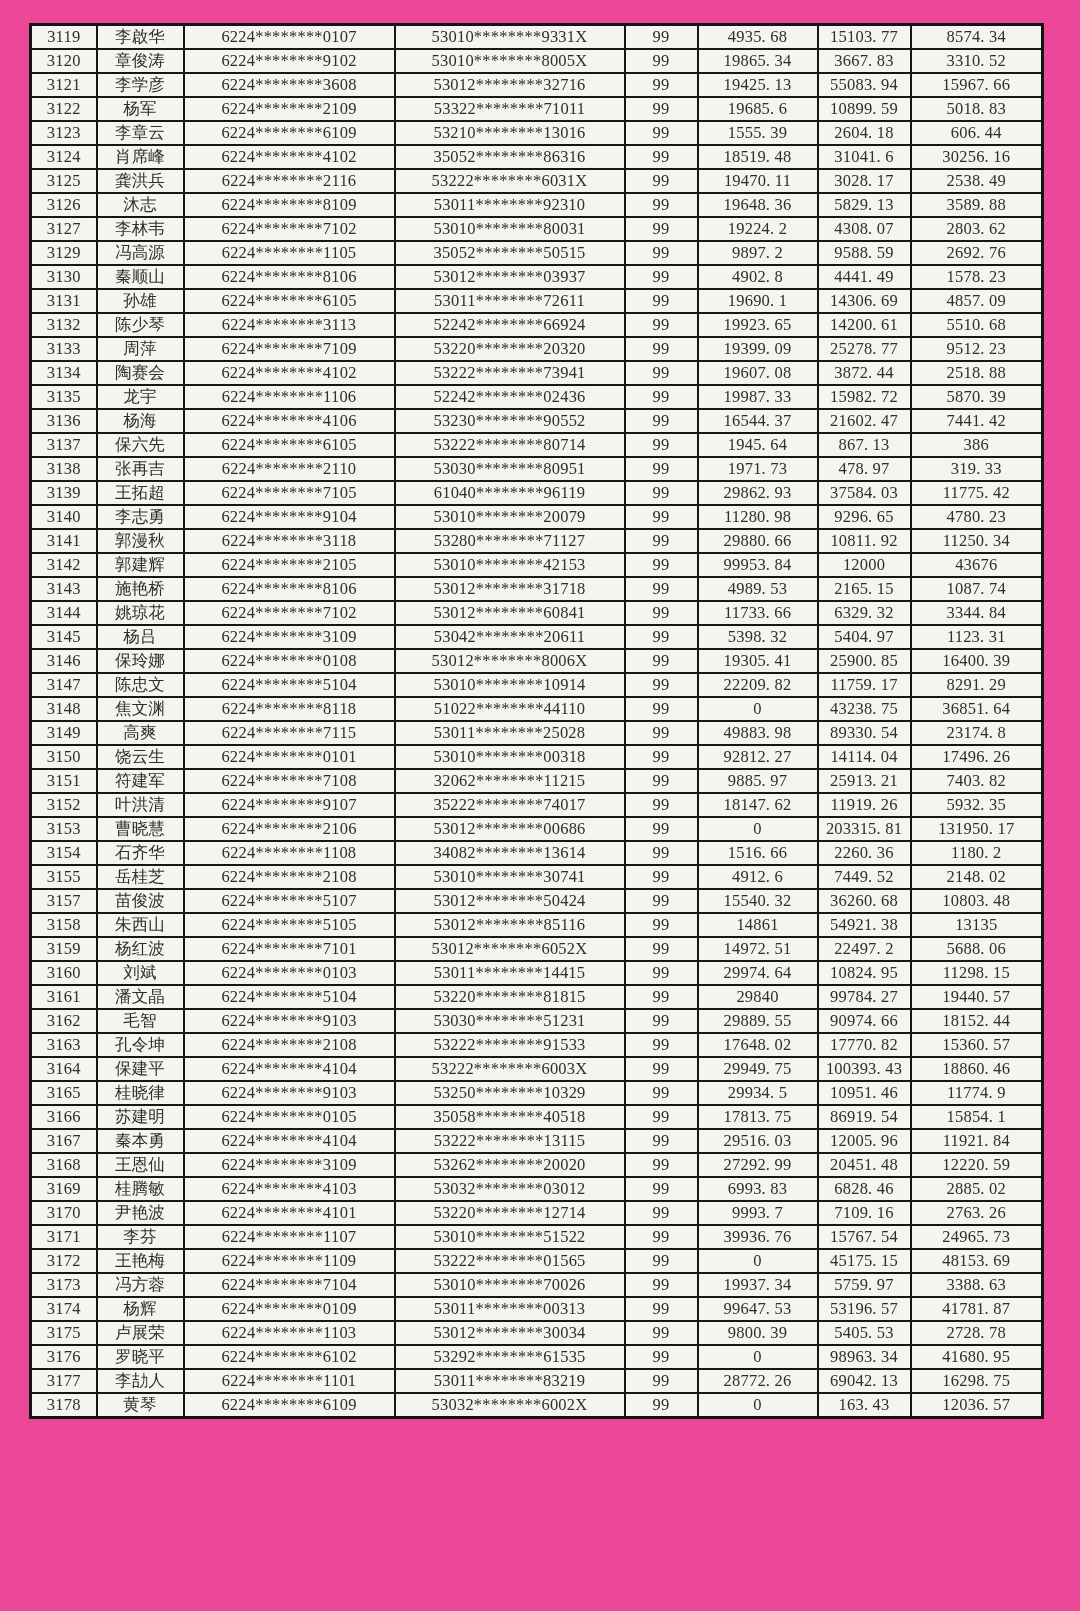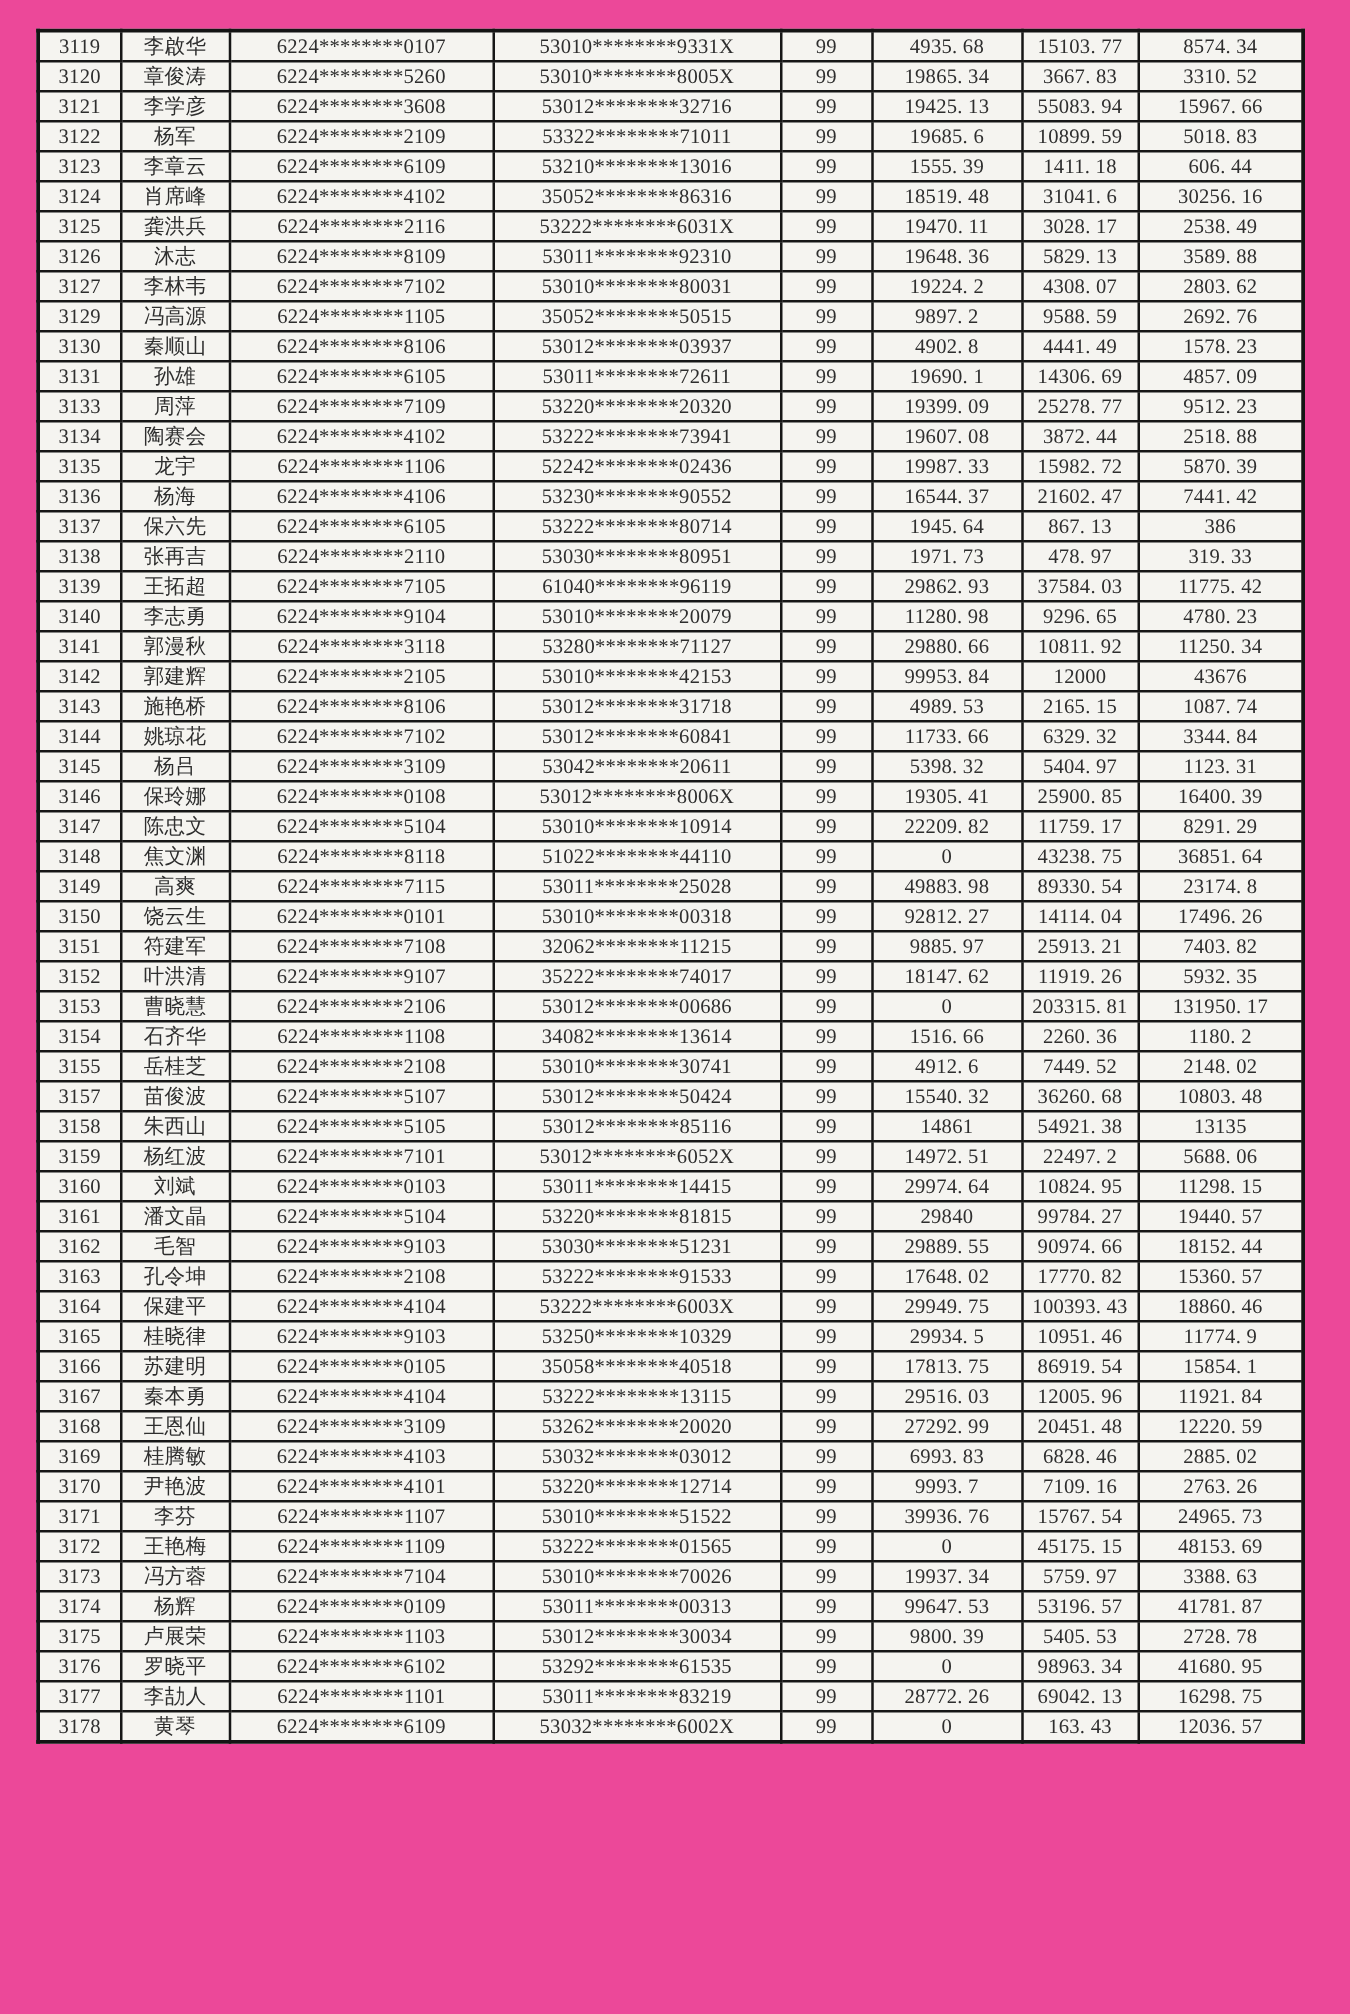--- a/index.html
+++ b/index.html
@@ -63,21 +63,21 @@
           <td class="col-2">6224********0107</td>
           <td class="col-3">53010********9331X</td>
           <td class="col-4">99</td>
           <td class="col-5">4935. 68</td>
           <td class="col-6">15103. 77</td>
           <td class="col-7">8574. 34</td>
         </tr>
         <tr>
           <td class="col-0">3120</td>
           <td class="col-1">章俊涛</td>
-          <td class="col-2">6224********5260</td>
+          <td class="col-2">6224********9102</td>
           <td class="col-3">53010********8005X</td>
           <td class="col-4">99</td>
           <td class="col-5">19865. 34</td>
           <td class="col-6">3667. 83</td>
           <td class="col-7">3310. 52</td>
         </tr>
         <tr>
           <td class="col-0">3121</td>
           <td class="col-1">李学彦</td>
           <td class="col-2">6224********3608</td>
@@ -97,21 +97,21 @@
           <td class="col-6">10899. 59</td>
           <td class="col-7">5018. 83</td>
         </tr>
         <tr>
           <td class="col-0">3123</td>
           <td class="col-1">李章云</td>
           <td class="col-2">6224********6109</td>
           <td class="col-3">53210********13016</td>
           <td class="col-4">99</td>
           <td class="col-5">1555. 39</td>
-          <td class="col-6">1411. 18</td>
+          <td class="col-6">2604. 18</td>
           <td class="col-7">606. 44</td>
         </tr>
         <tr>
           <td class="col-0">3124</td>
           <td class="col-1">肖席峰</td>
           <td class="col-2">6224********4102</td>
           <td class="col-3">35052********86316</td>
           <td class="col-4">99</td>
           <td class="col-5">18519. 48</td>
           <td class="col-6">31041. 6</td>
@@ -169,20 +169,30 @@
         </tr>
         <tr>
           <td class="col-0">3131</td>
           <td class="col-1">孙雄</td>
           <td class="col-2">6224********6105</td>
           <td class="col-3">53011********72611</td>
           <td class="col-4">99</td>
           <td class="col-5">19690. 1</td>
           <td class="col-6">14306. 69</td>
           <td class="col-7">4857. 09</td>
+        </tr>
+        <tr>
+          <td class="col-0">3132</td>
+          <td class="col-1">陈少琴</td>
+          <td class="col-2">6224********3113</td>
+          <td class="col-3">52242********66924</td>
+          <td class="col-4">99</td>
+          <td class="col-5">19923. 65</td>
+          <td class="col-6">14200. 61</td>
+          <td class="col-7">5510. 68</td>
         </tr>
         <tr>
           <td class="col-0">3133</td>
           <td class="col-1">周萍</td>
           <td class="col-2">6224********7109</td>
           <td class="col-3">53220********20320</td>
           <td class="col-4">99</td>
           <td class="col-5">19399. 09</td>
           <td class="col-6">25278. 77</td>
           <td class="col-7">9512. 23</td>

